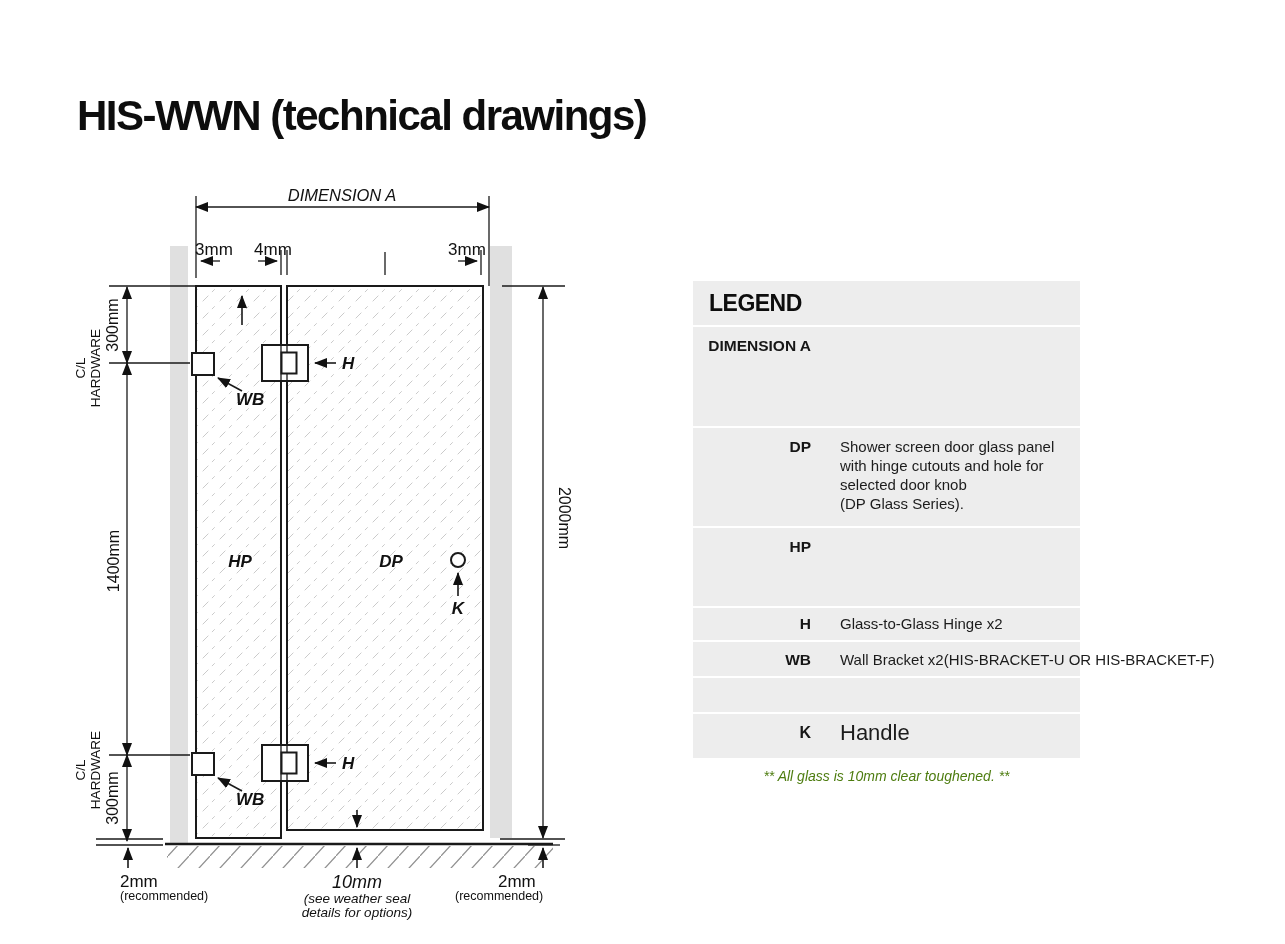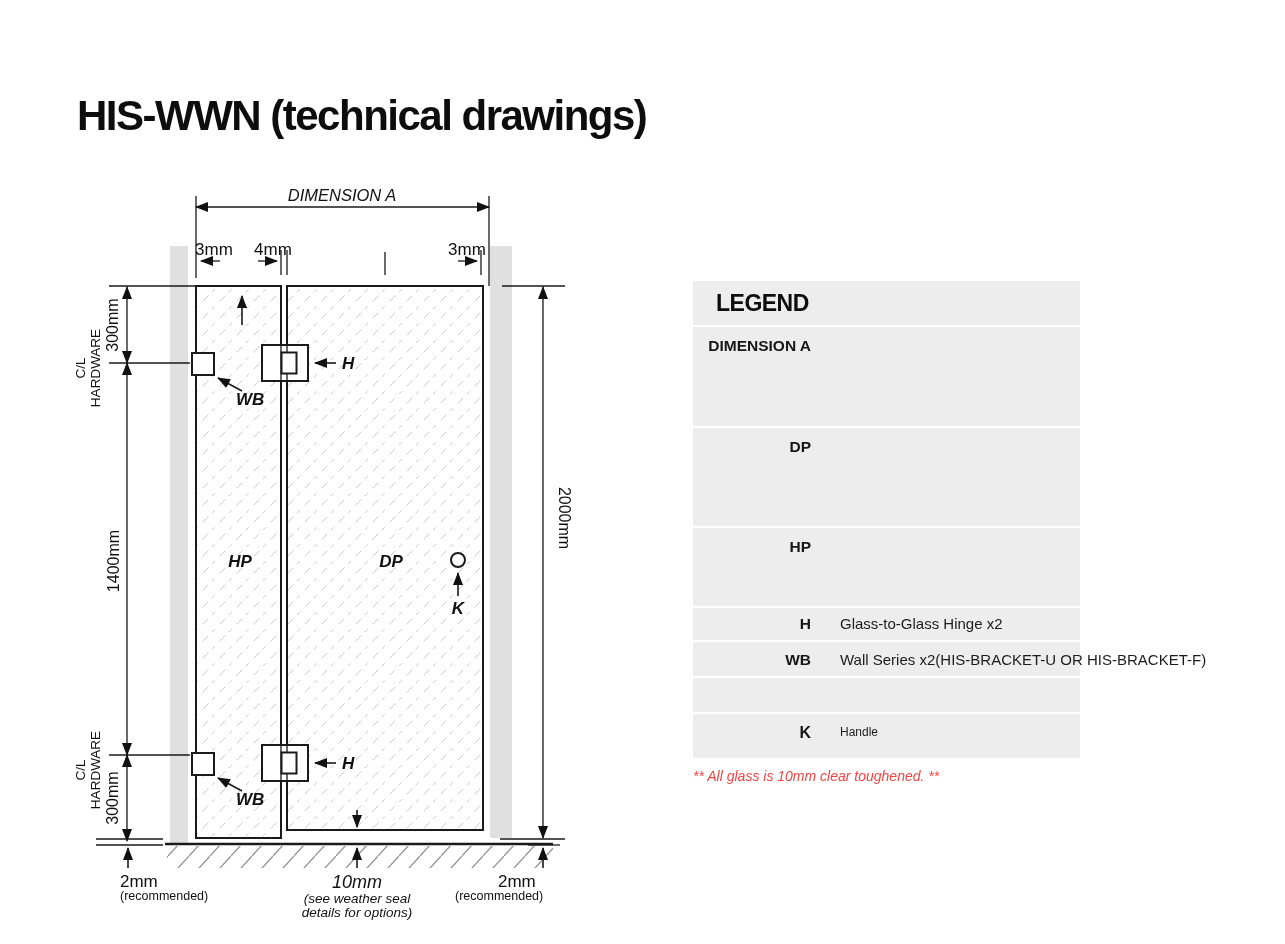--- a/index.html
+++ b/index.html
@@ -19,21 +19,21 @@
   svg .lbl{font-weight:bold;font-style:italic;font-size:17px;}
   svg .rot{font-size:16px;}
   svg .cl{font-size:13.5px;}
 
   
   .legend{
     position:absolute;left:693px;top:253px;width:387px;height:477px;
     background:#ededed;box-sizing:border-box;
   }
   .legend-header{
-    height:44px;box-sizing:border-box;padding:9px 0 0 23px;
+    height:44px;box-sizing:border-box;padding:9px 0 0 16px;
     font-size:23px;font-weight:bold;letter-spacing:-0.5px;color:#0d0d0d;
   }
   .legend-row{
     display:flex;box-sizing:border-box;border-top:2px solid #ffffff;
     padding-top:9px;align-items:flex-start;
   }
   .legend-key{
     width:118px;flex:0 0 118px;text-align:right;
     font-weight:bold;font-size:15.5px;line-height:19px;color:#161616;
   }
@@ -42,24 +42,24 @@
     white-space:nowrap;
   }
   .r-dima{min-height:101px;}
   .r-dp{min-height:100px;}
   .r-hp{min-height:80px;}
   .r-h{min-height:34px;padding-top:6px;}
   .r-wb{min-height:36px;padding-top:8px;}
   .r-empty{min-height:36px;}
   .r-k{min-height:46px;}
   .r-k .legend-key{font-size:16px;}
-  .r-k .legend-desc{font-size:12px;}
+  .r-k .legend-desc{font-size:22px;}
   .legend-footnote{
-    position:absolute;left:693px;top:740px;width:387px;
-    font-style:italic;font-size:14px;color:#ef4444;
+    position:absolute;left:693px;top:740px;width:387px;text-align:center;
+    font-style:italic;font-size:14px;color:#4d7c0f;
   }
 </style>
 </head>
 <body>
 
 <div class="page">
 
   <h1 class="page-title">HIS-WWN (technical drawings)</h1>
 
   <svg width="1285" height="944" viewBox="0 0 1285 944">
@@ -185,37 +185,43 @@
 
   <div class="legend">
     <div class="legend-header">LEGEND</div>
 
     <div class="legend-row r-dima">
       <div class="legend-key">DIMENSION A</div>
     </div>
 
     <div class="legend-row r-dp">
       <div class="legend-key">DP</div>
+      <div class="legend-desc">
+        <div>Shower screen door glass panel</div>
+        <div>with hinge cutouts and hole for</div>
+        <div>selected door knob</div>
+        <div>(DP Glass Series).</div>
+      </div>
     </div>
 
     <div class="legend-row r-hp">
       <div class="legend-key">HP</div>
     </div>
 
     <div class="legend-row r-h">
       <div class="legend-key">H</div>
       <div class="legend-desc">
         <div>Glass-to-Glass Hinge x2</div>
       </div>
     </div>
 
     <div class="legend-row r-wb">
       <div class="legend-key">WB</div>
       <div class="legend-desc">
-        <div>Wall Series x2(HIS-BRACKET-U OR HIS-BRACKET-F)</div>
+        <div>Wall Bracket x2(HIS-BRACKET-U OR HIS-BRACKET-F)</div>
       </div>
     </div>
 
     <div class="legend-row r-empty"></div>
 
     <div class="legend-row r-k">
       <div class="legend-key">K</div>
       <div class="legend-desc">
         <div>Handle</div>
       </div>

